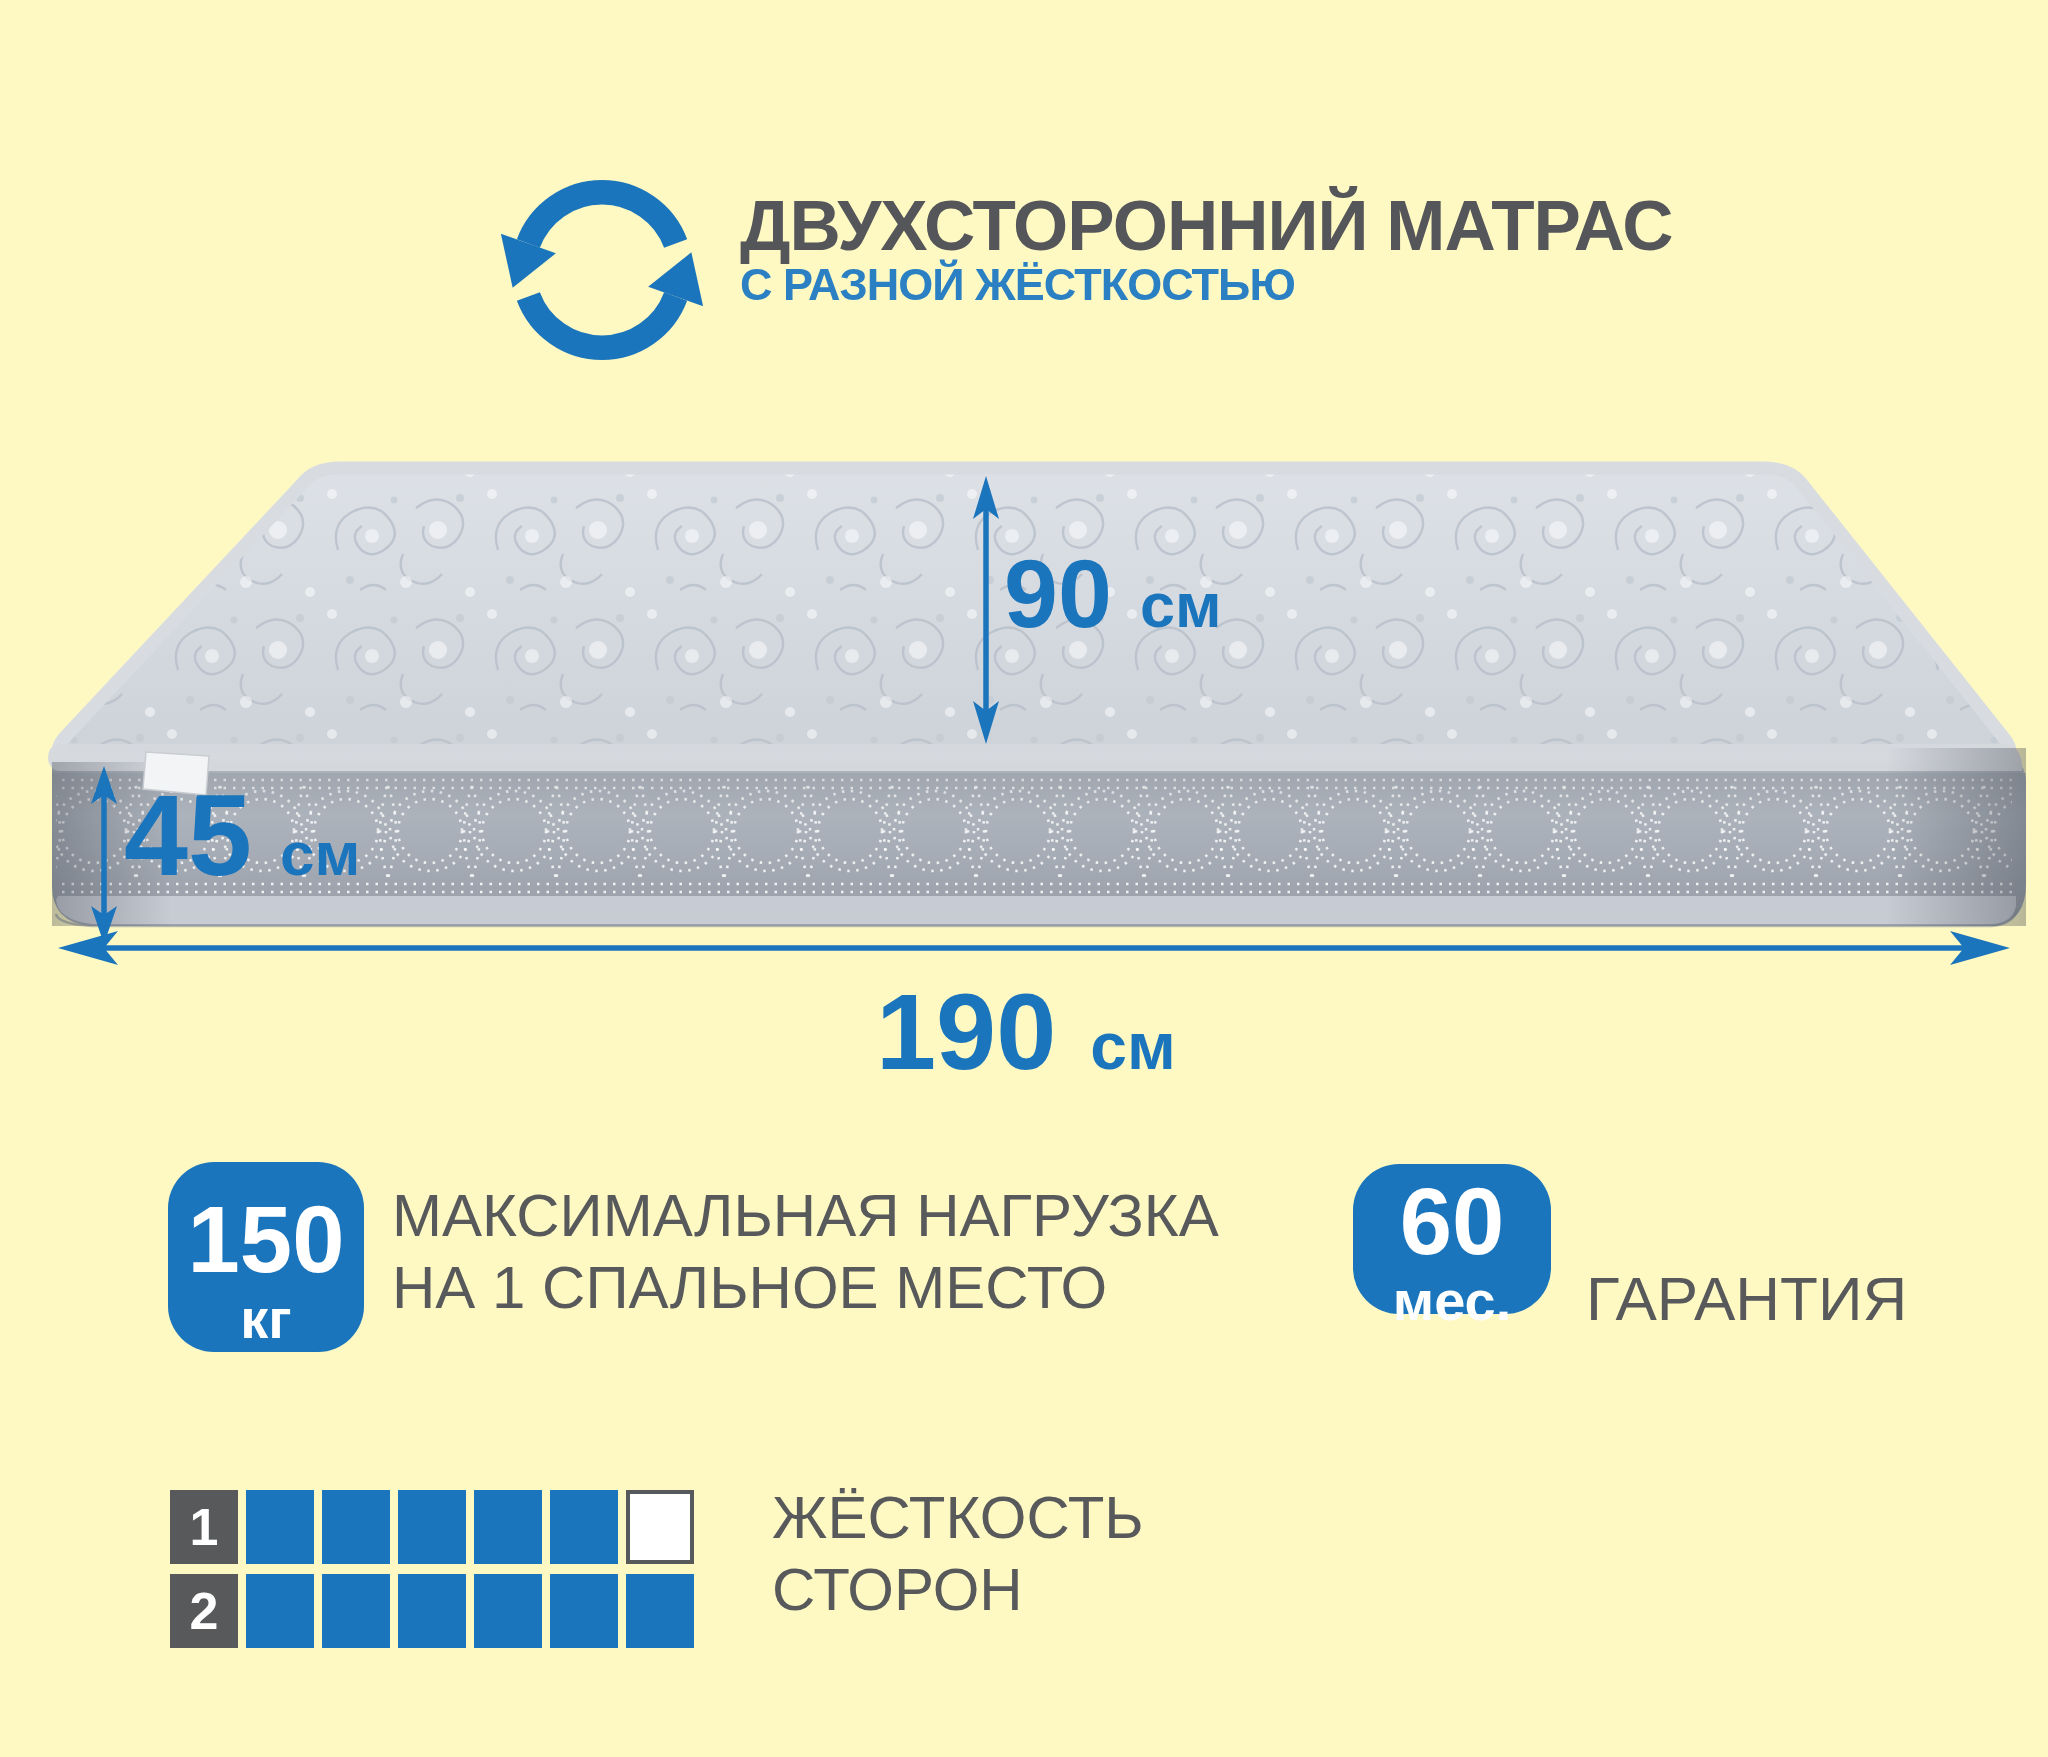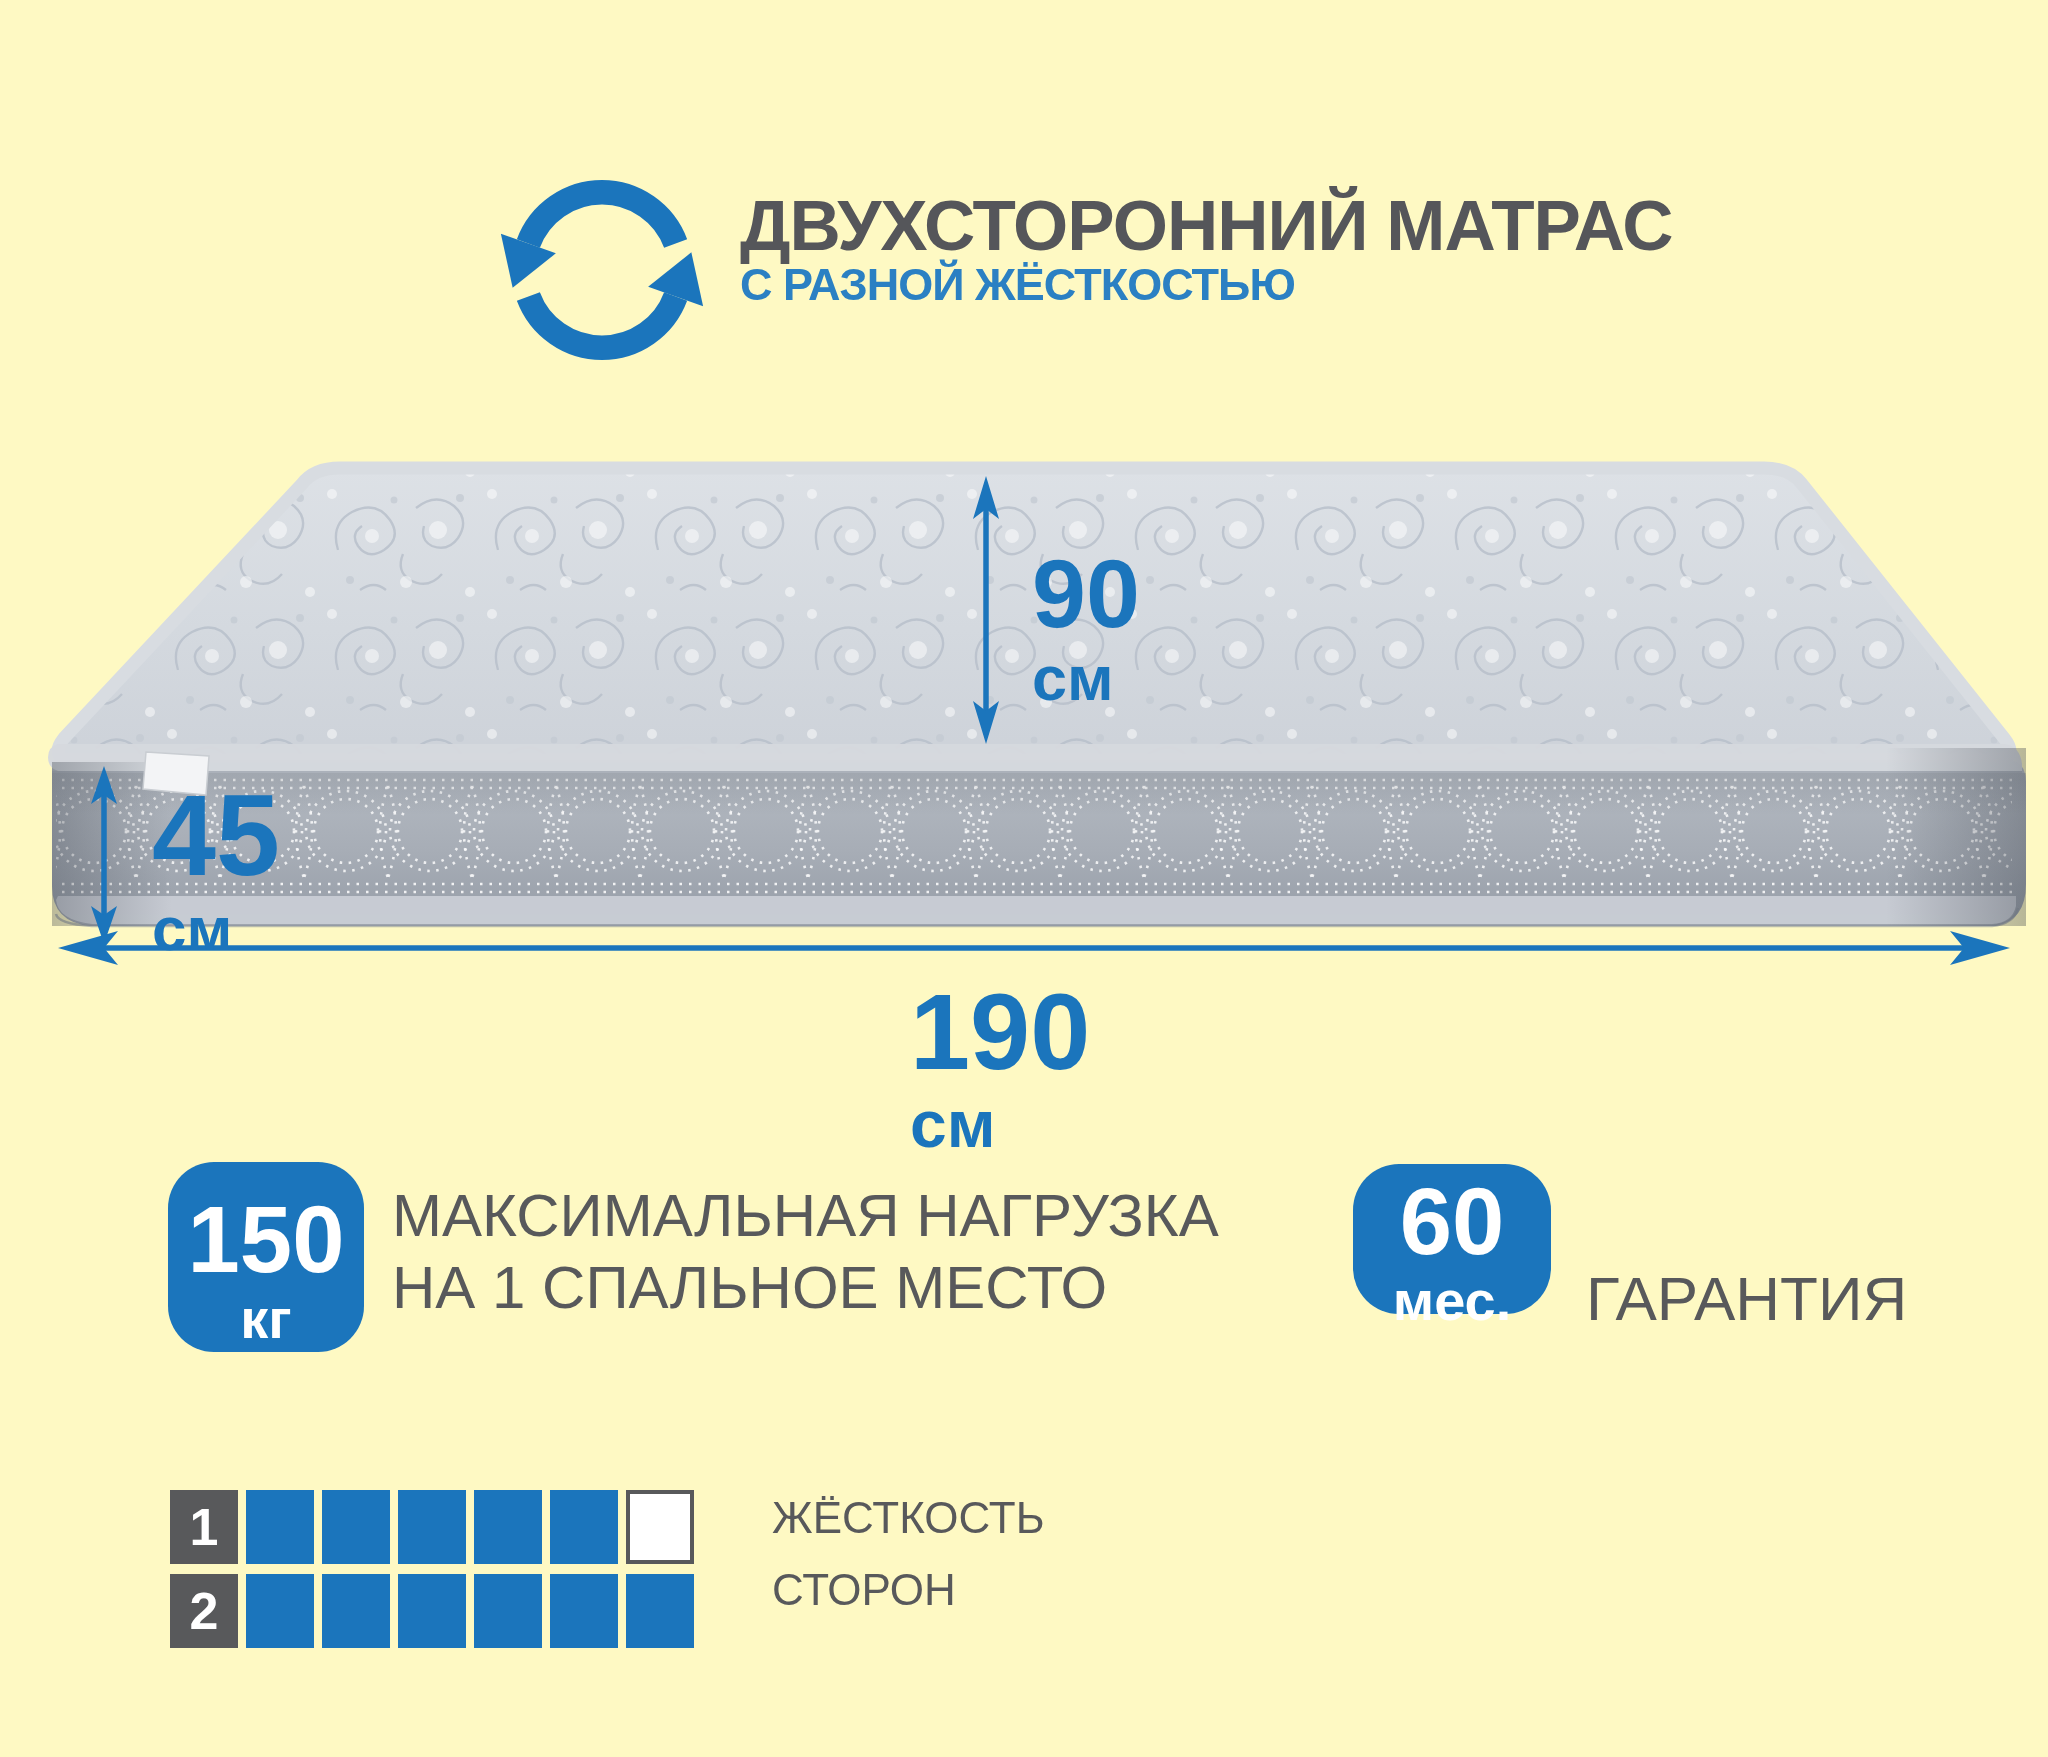--- a/index.html
+++ b/index.html
@@ -16,21 +16,21 @@
   .title1{
     left:740px;top:190px;font-size:71px;font-weight:bold;color:#55565a;
     letter-spacing:-1px;white-space:nowrap;line-height:1.0;
   }
   .title2{
     left:740px;top:262px;font-size:45px;font-weight:bold;color:#2b80c3;
     letter-spacing:-1px;white-space:nowrap;line-height:1.0;
   }
 
   
-  .dim{display:flex;align-items:baseline;color:#1b75bc;font-weight:bold;white-space:nowrap;flex-direction:column;}
+  .dim{display:flex;align-items:baseline;color:#1b75bc;font-weight:bold;white-space:nowrap;}
   .dim .unit{font-weight:bold;}
   .dim-90{left:1004px;top:545px;}
   .dim-90 .val{font-size:97px;line-height:1;}
   .dim-90 .unit{font-size:63px;margin-left:28px;}
   .dim-29{left:124px;top:778px;}
   .dim-29 .val{font-size:115px;line-height:1;}
   .dim-29 .unit{font-size:62px;margin-left:28px;}
   .dim-190{left:876px;top:966px;margin-top:12px;}
   .dim-190 .val{font-size:108px;line-height:1;}
   .dim-190 .unit{font-size:66px;margin-left:34px;}
@@ -51,21 +51,21 @@
   
   .firmness-rows{left:170px;top:1490px;display:flex;flex-direction:column;gap:10px;}
   .firm-row{display:flex;gap:8px;}
   .firm-label{
     width:68px;height:74px;background:#58595b;color:#ffffff;font-size:52px;font-weight:bold;
     display:flex;align-items:center;justify-content:center;
   }
   .firm-cell{width:68px;height:74px;box-sizing:border-box;}
   .firm-cell.filled{background:#1b75bc;}
   .firm-cell.empty{background:#ffffff;border:4px solid #58595b;}
-  .firm-text{left:772px;top:1482px;font-size:44px;line-height:72px;color:#58595b;white-space:nowrap;}
+  .firm-text{left:772px;top:1482px;font-size:60px;line-height:72px;color:#58595b;white-space:nowrap;}
 </style>
 </head>
 <body>
 
 <div class="page">
 
   <svg class="stage" viewBox="0 0 2048 1757" aria-hidden="true">
     <defs>
       <linearGradient id="topGrad" x1="0" y1="0" x2="0" y2="1">
         <stop offset="0" stop-color="#dde1e6"></stop>

